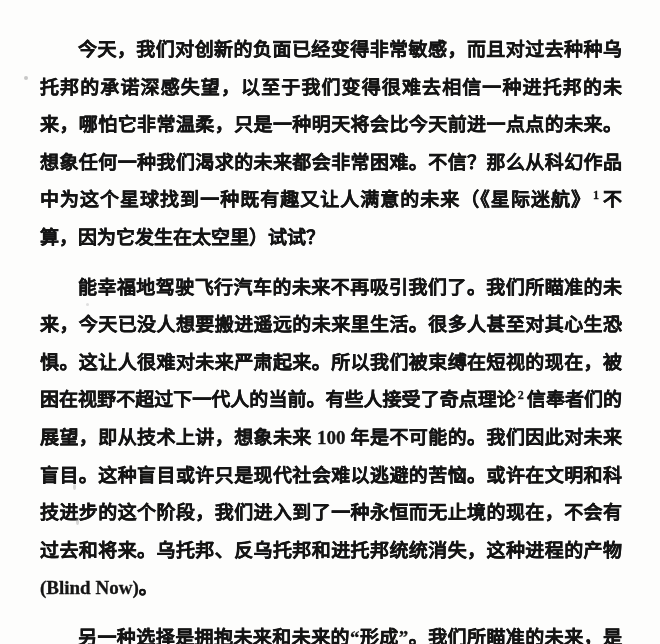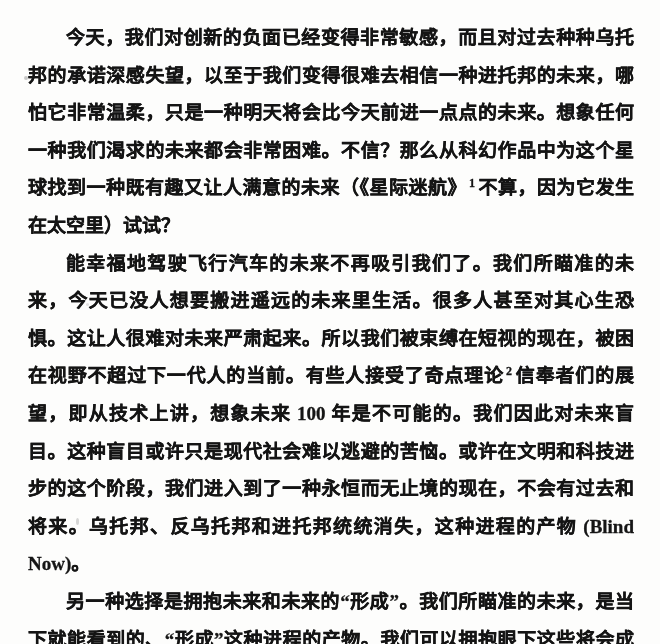--- a/index.html
+++ b/index.html
@@ -22,21 +22,21 @@
     top: 19px;
     color: #151515;
     font-size: 19px;
     line-height: 37.6px;
     font-weight: 600;
     text-align: justify;
     text-justify: inter-ideograph;
     -webkit-text-stroke: 0.3px #151515;
   }
   .page-text p {
-    margin: 0;
+    margin: 12px;
     text-indent: 2em;
   }
   .page-text sup {
     font-size: 12px;
     font-weight: 700;
     line-height: 0;
     vertical-align: super;
     margin: 0 3px 0 2px;
     letter-spacing: 0;
   }

